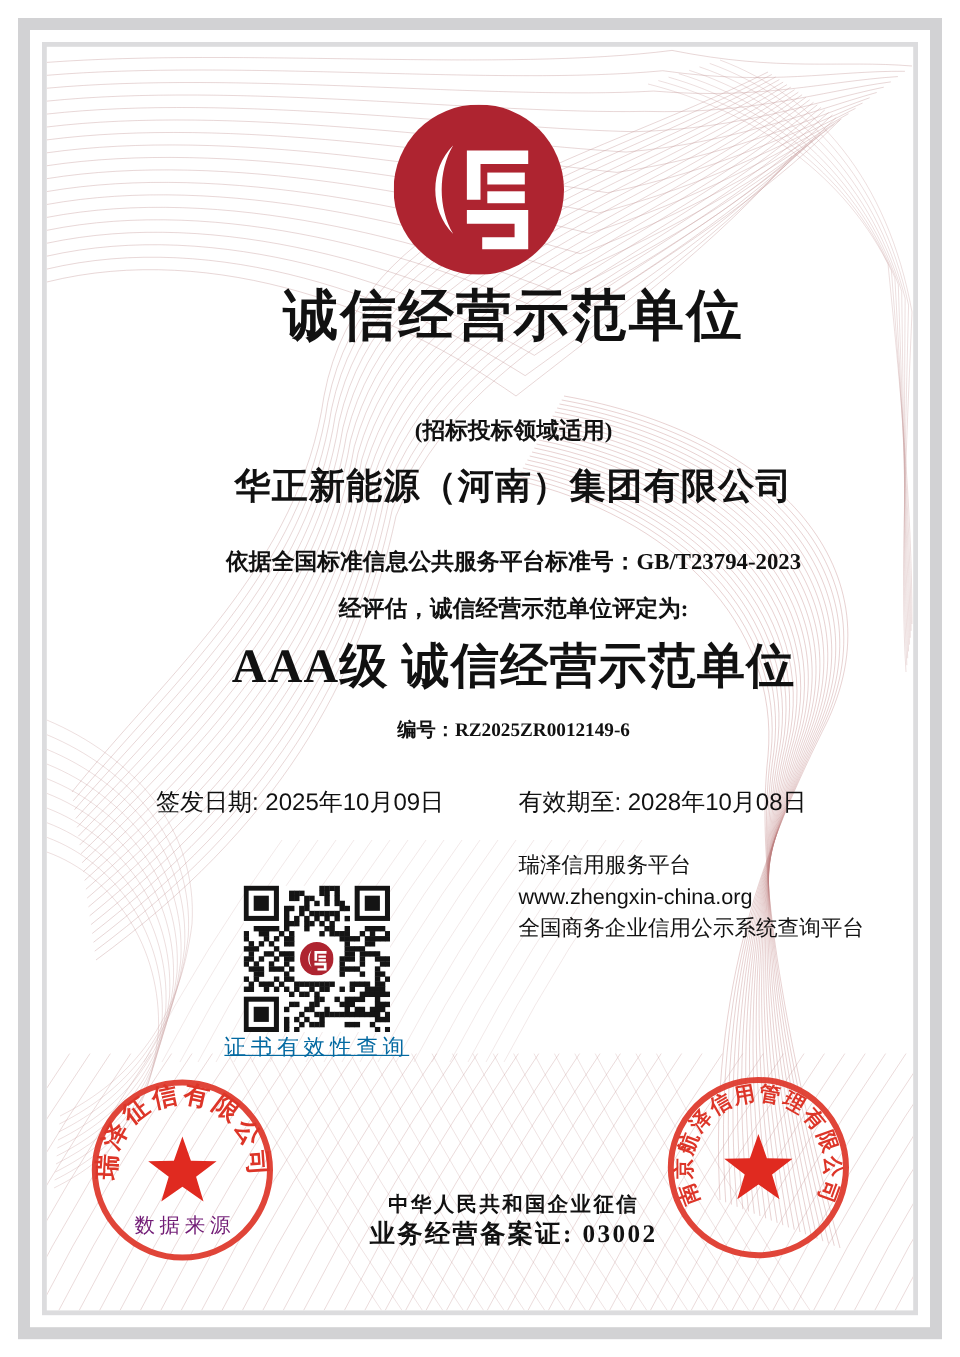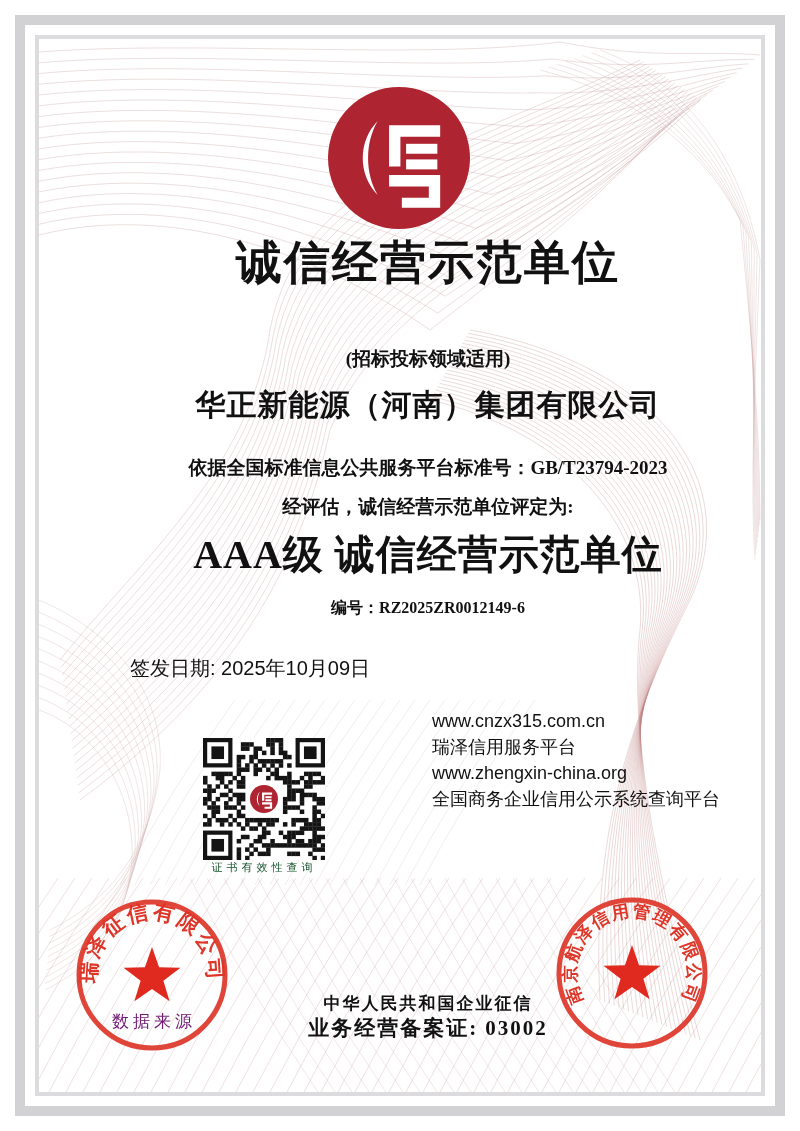--- a/index.html
+++ b/index.html
@@ -27,21 +27,21 @@
   .standard { top:455px; font-size:19px; font-weight:bold; }
   .assessment { top:494px; font-size:19px; font-weight:bold; }
   .rating { top:527px; font-size:40px; font-weight:900; letter-spacing:1px; }
   .certno { top:598px; font-size:16px; font-weight:bold; }
   .sans { font-family:"Liberation Sans","DejaVu Sans",sans-serif; }
   .date-issue { left:130px; top:655px; font-size:20px; font-weight:500; }
   .date-valid { left:432px; top:655px; font-size:20px; font-weight:500; }
   .urls { left:432px; top:708px; font-size:18px; font-weight:500; line-height:26px; }
   .qr-wrap { left:203px; top:738px; width:122px; height:122px; }
   .qr-caption { left:185px; top:860px; width:158px; text-align:center;
-    font-size:11px; letter-spacing:4px; color:#14532d; }
+    font-size:18px; letter-spacing:4px; color:#0369a1;text-decoration:underline; }
   .footer1 { top:944px; font-size:17px; font-weight:bold; letter-spacing:2px;margin-top:48px; }
   .footer2 { top:982px; font-size:21px; font-weight:bold; letter-spacing:2px;margin-top:32px; }
   .seal { z-index:4; }
   .seal-left { left:74px; top:897px; }
   .seal-right { left:554px; top:895px; }
   .data-source { left:112px; top:1010px; font-size:17px; font-weight:500;
     letter-spacing:4px; color:#701a75; z-index:5; }
   .seal-arc-text { font-family:"Liberation Serif","DejaVu Serif",serif; font-weight:bold; }
   .logo-wrap { left:328px; top:87px; z-index:2; }
 </style>
@@ -256,20 +256,21 @@
 
     <div class="abs centered title">诚信经营示范单位</div>
     <div class="abs centered scope">(招标投标领域适用)</div>
     <div class="abs centered company">华正新能源（河南）集团有限公司</div>
     <div class="abs centered standard">依据全国标准信息公共服务平台标准号：GB/T23794-2023</div>
     <div class="abs centered assessment">经评估，诚信经营示范单位评定为:</div>
     <div class="abs centered rating">AAA级 诚信经营示范单位</div>
     <div class="abs centered certno">编号：RZ2025ZR0012149-6</div>
 
     <div class="abs sans date-issue">签发日期: 2025年10月09日</div>
+    <div class="abs sans date-valid">有效期至: 2028年10月08日</div>
 
     <div class="abs qr-wrap">
       <svg id="qrsvg" width="122" height="122">
           <rect x="0" y="0" width="122" height="122" fill="#fff"></rect>
           <rect x="63.10344827586207" y="0" width="4.506896551724138" height="4.506896551724138" fill="#141414"></rect>
           <rect x="67.3103448275862" y="0" width="4.506896551724138" height="4.506896551724138" fill="#141414"></rect>
           <rect x="71.51724137931035" y="0" width="4.506896551724138" height="4.506896551724138" fill="#141414"></rect>
           <rect x="75.72413793103448" y="0" width="4.506896551724138" height="4.506896551724138" fill="#141414"></rect>
           <rect x="37.86206896551724" y="4.206896551724138" width="4.506896551724138" height="4.506896551724138" fill="#141414"></rect>
           <rect x="42.06896551724138" y="4.206896551724138" width="4.506896551724138" height="4.506896551724138" fill="#141414"></rect>
@@ -548,21 +549,20 @@
           <rect x="0" y="92.55172413793103" width="29.448275862068964" height="29.448275862068964" fill="#141414"></rect>
           <rect x="4.206896551724138" y="96.75862068965517" width="21.03448275862069" height="21.03448275862069" fill="#fff"></rect>
           <rect x="8.413793103448276" y="100.9655172413793" width="12.620689655172413" height="12.620689655172413" fill="#141414"></rect>
           <circle cx="61" cy="61" r="17" fill="#fff"></circle>
           <use href="#xinmark" x="47" y="47" width="28" height="28"></use>
         </svg>
     </div>
     <div class="abs qr-caption">证书有效性查询</div>
 
     <div class="abs sans urls">
-      <div>www.cnzx315.com.cn</div>
       <div>瑞泽信用服务平台</div>
       <div>www.zhengxin-china.org</div>
       <div>全国商务企业信用公示系统查询平台</div>
     </div>
 
     <div class="abs centered footer1">中华人民共和国企业征信</div>
     <div class="abs centered footer2">业务经营备案证: 03002</div>
 
     <svg class="abs seal seal-left" width="156" height="156">
       <defs>

